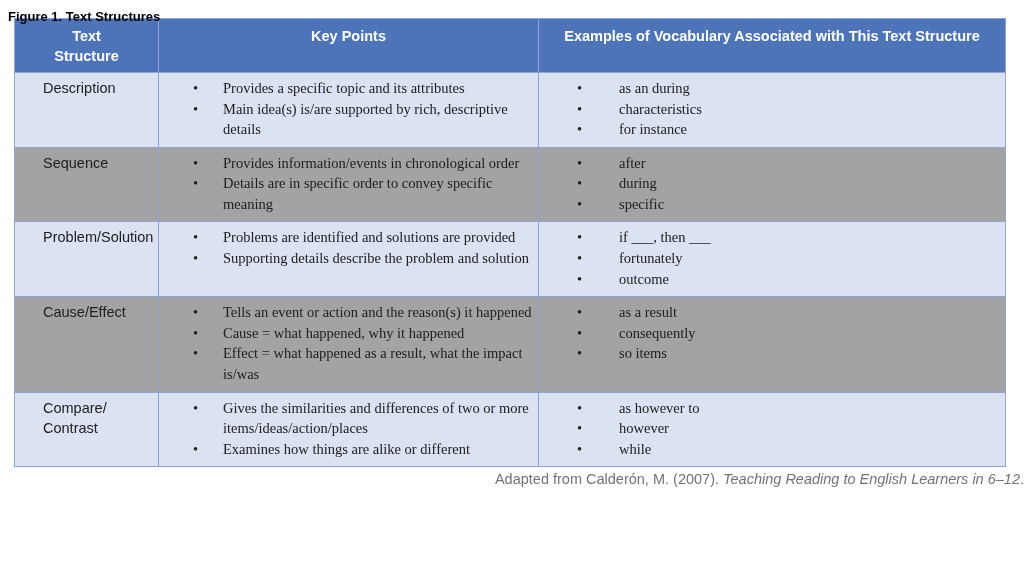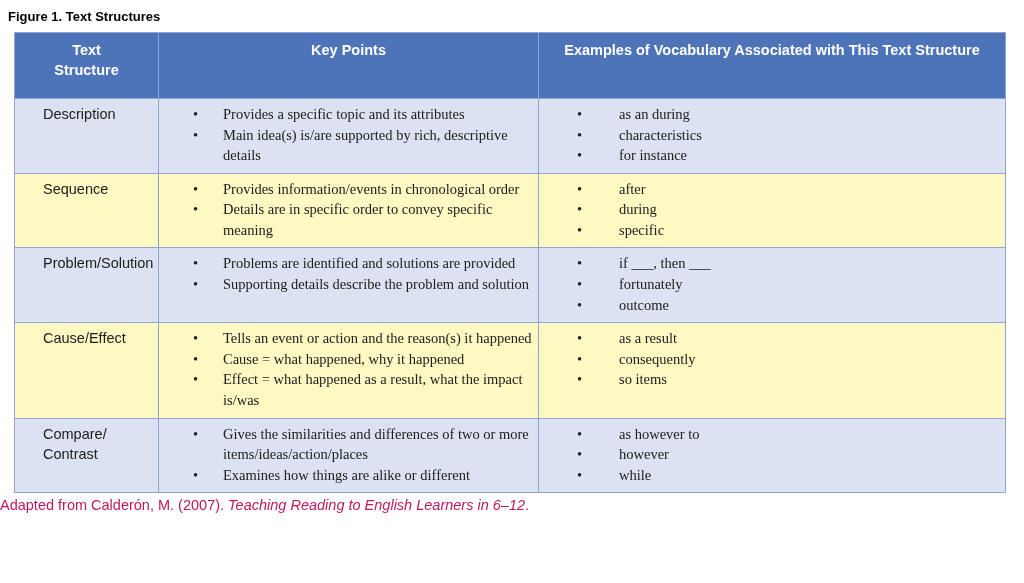--- a/index.html
+++ b/index.html
@@ -7,21 +7,21 @@
     padding: 0;
     background: #ffffff;
     width: 1024px;
     height: 583px;
     font-family: "Liberation Sans", sans-serif;
     color: #202020;
     overflow: hidden;
   }
   .header-area {
     position: relative;
-    height: 32px;
+    height: 18px;
   }
   .figure-label {
     position: absolute;
     left: 8px;
     top: 9px;
     font-size: 13px;
     font-weight: bold;
     color: #000000;
   }
   .page-title {
@@ -42,33 +42,33 @@
   col.c2 { width: 380px; }
   col.c3 { width: 467px; }
   .ts-table th {
     background: var(--header-bg, #4d73b9);
     color: var(--header-text, #ffffff);
     font-size: 14.5px;
     font-weight: bold;
     text-align: center;
     vertical-align: top;
     padding: 7px 24px 0 24px;
-    height: 66px;
+    height: 54px;
     box-sizing: border-box;
     border: 1px solid var(--border, #8fa5d6);
     line-height: 1.4;
   }
   .ts-table td {
     border: 1px solid var(--border, #8fa5d6);
     vertical-align: top;
     font-size: 14.5px;
     line-height: 1.42;
     padding: 5px 6px 7px 6px;
     box-sizing: border-box;
-    background: #fef9c3;
+    background: #a3a3a3;
   }
   .ts-table tr.shaded td {
     background: var(--shaded-bg, #dbe2f1);
   }
   td.structure-cell {
     padding-left: 28px;
     white-space: pre-line;
     margin-left: 14px;
   }
   .cell-list {
@@ -84,24 +84,24 @@
     position: absolute;
     left: 28px;
   }
   .ex li { padding-left: 74px; }
   .ex li::before {
     content: "\2022";
     position: absolute;
     left: 32px;
   }
   .footer-line {
-    text-align: left;
+    text-align: right;
     font-size: 14.5px;
     padding-top: 4px;
-    color: #be185d;
+    color: #737373;
   }
   .footer-line .italic { font-style: italic; }
 </style>
 </head>
 <body>
 
 <div class="header-area">
   <div class="figure-label">Figure 1. Text Structures</div>
 </div>
 

